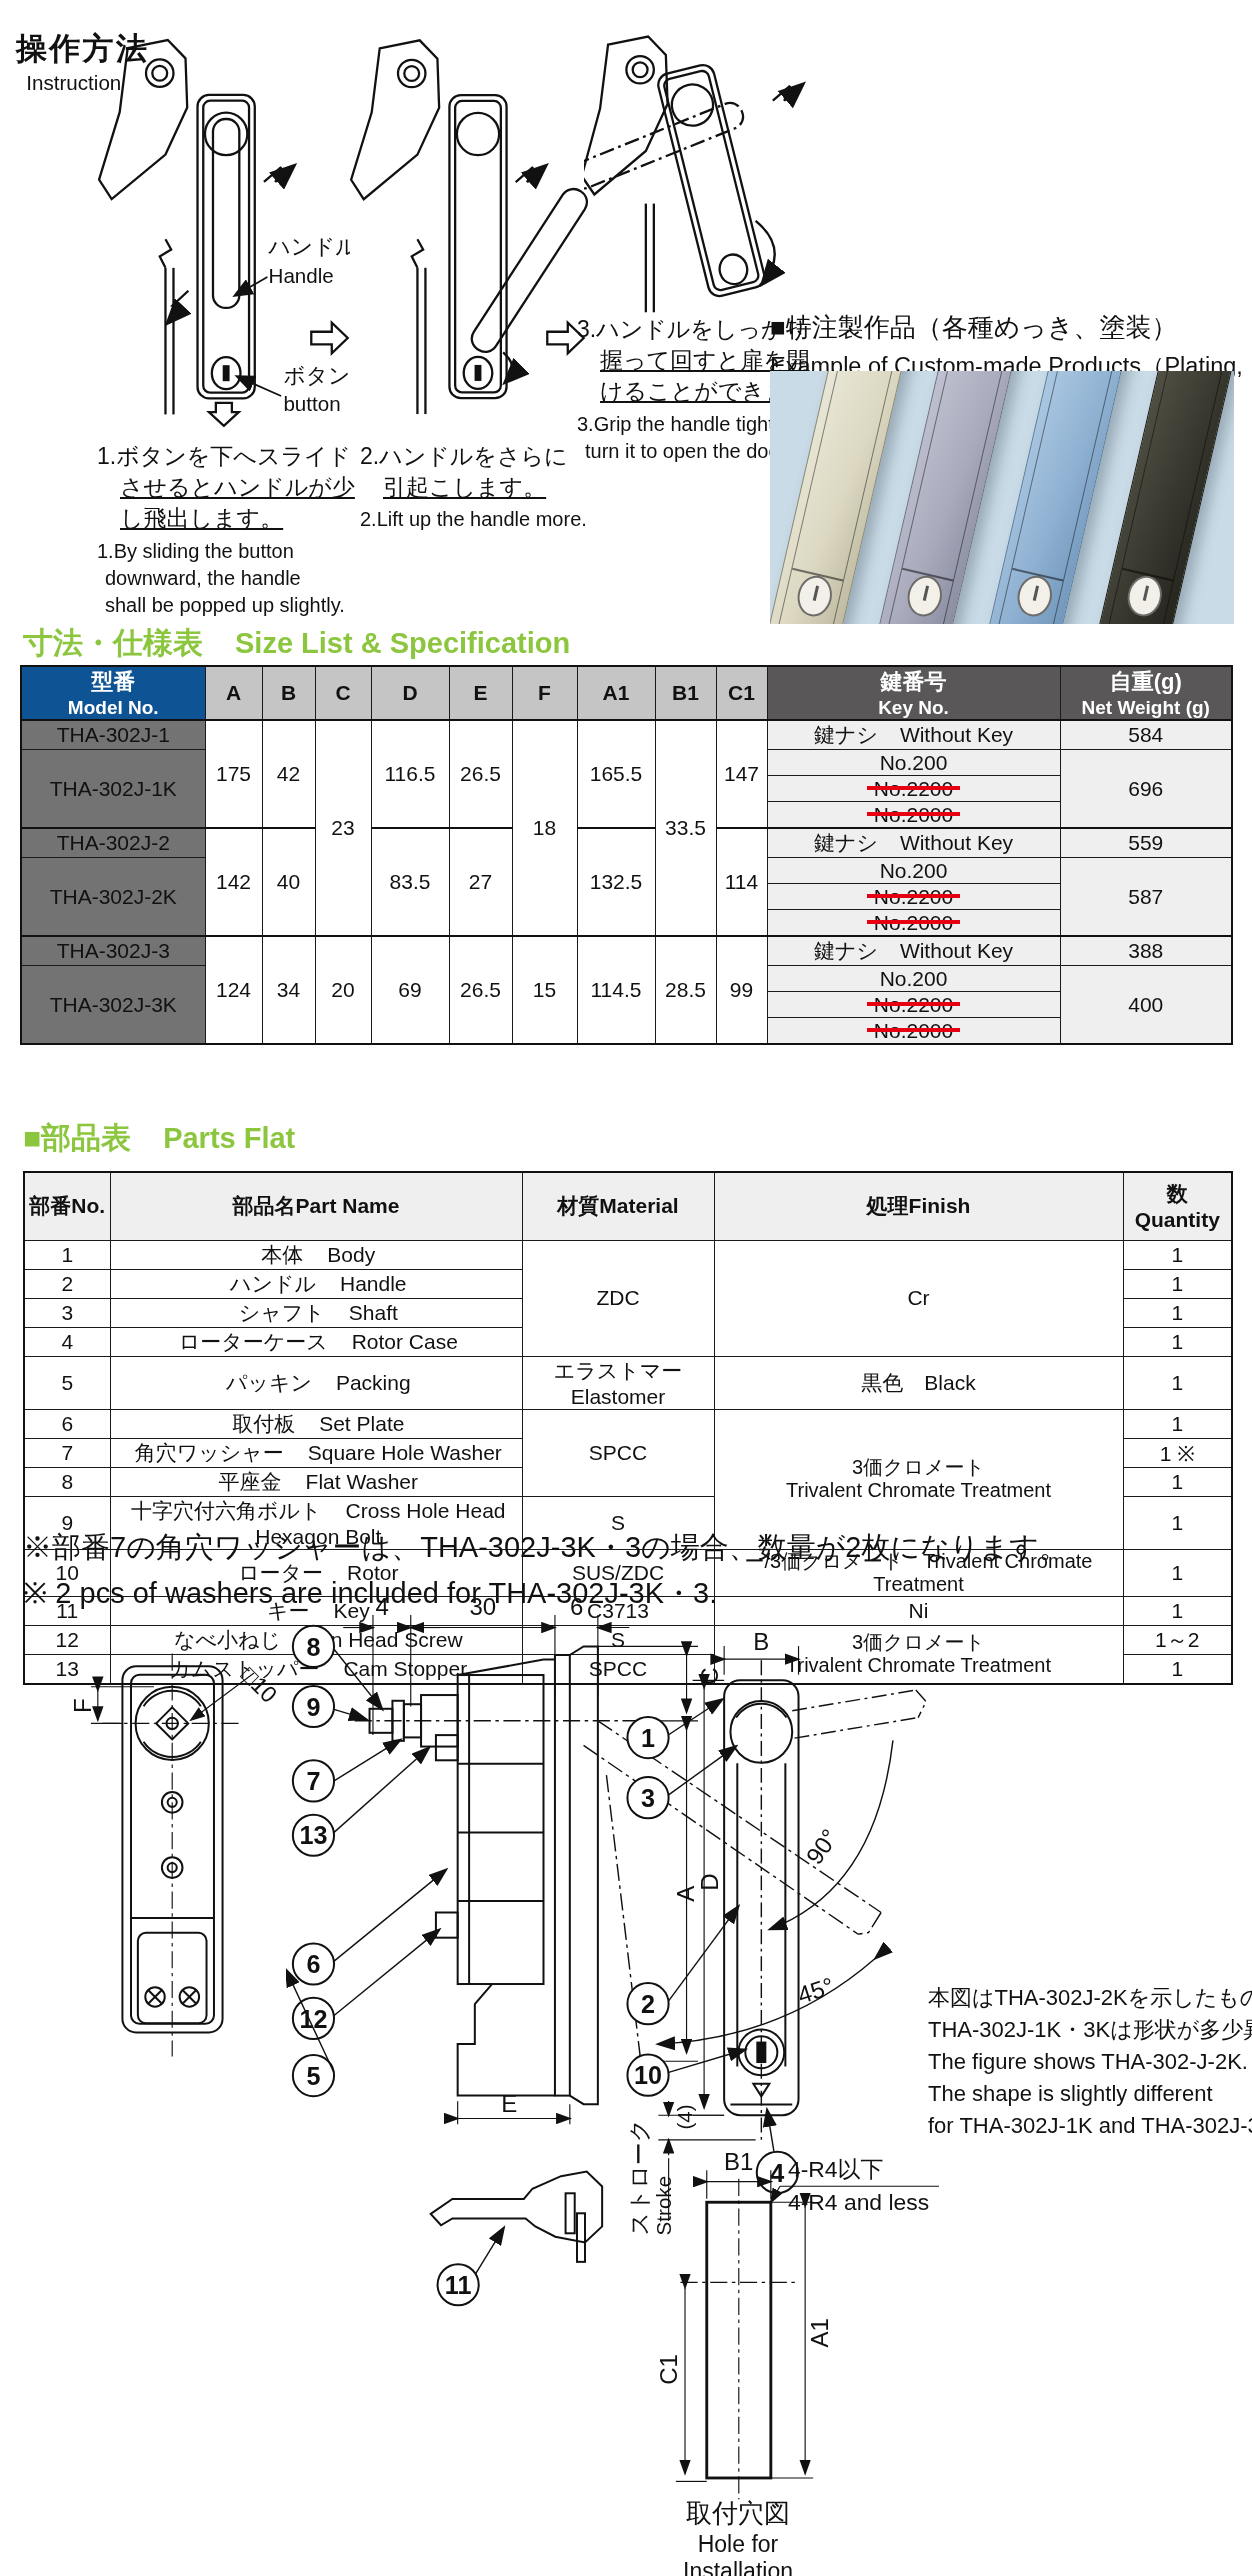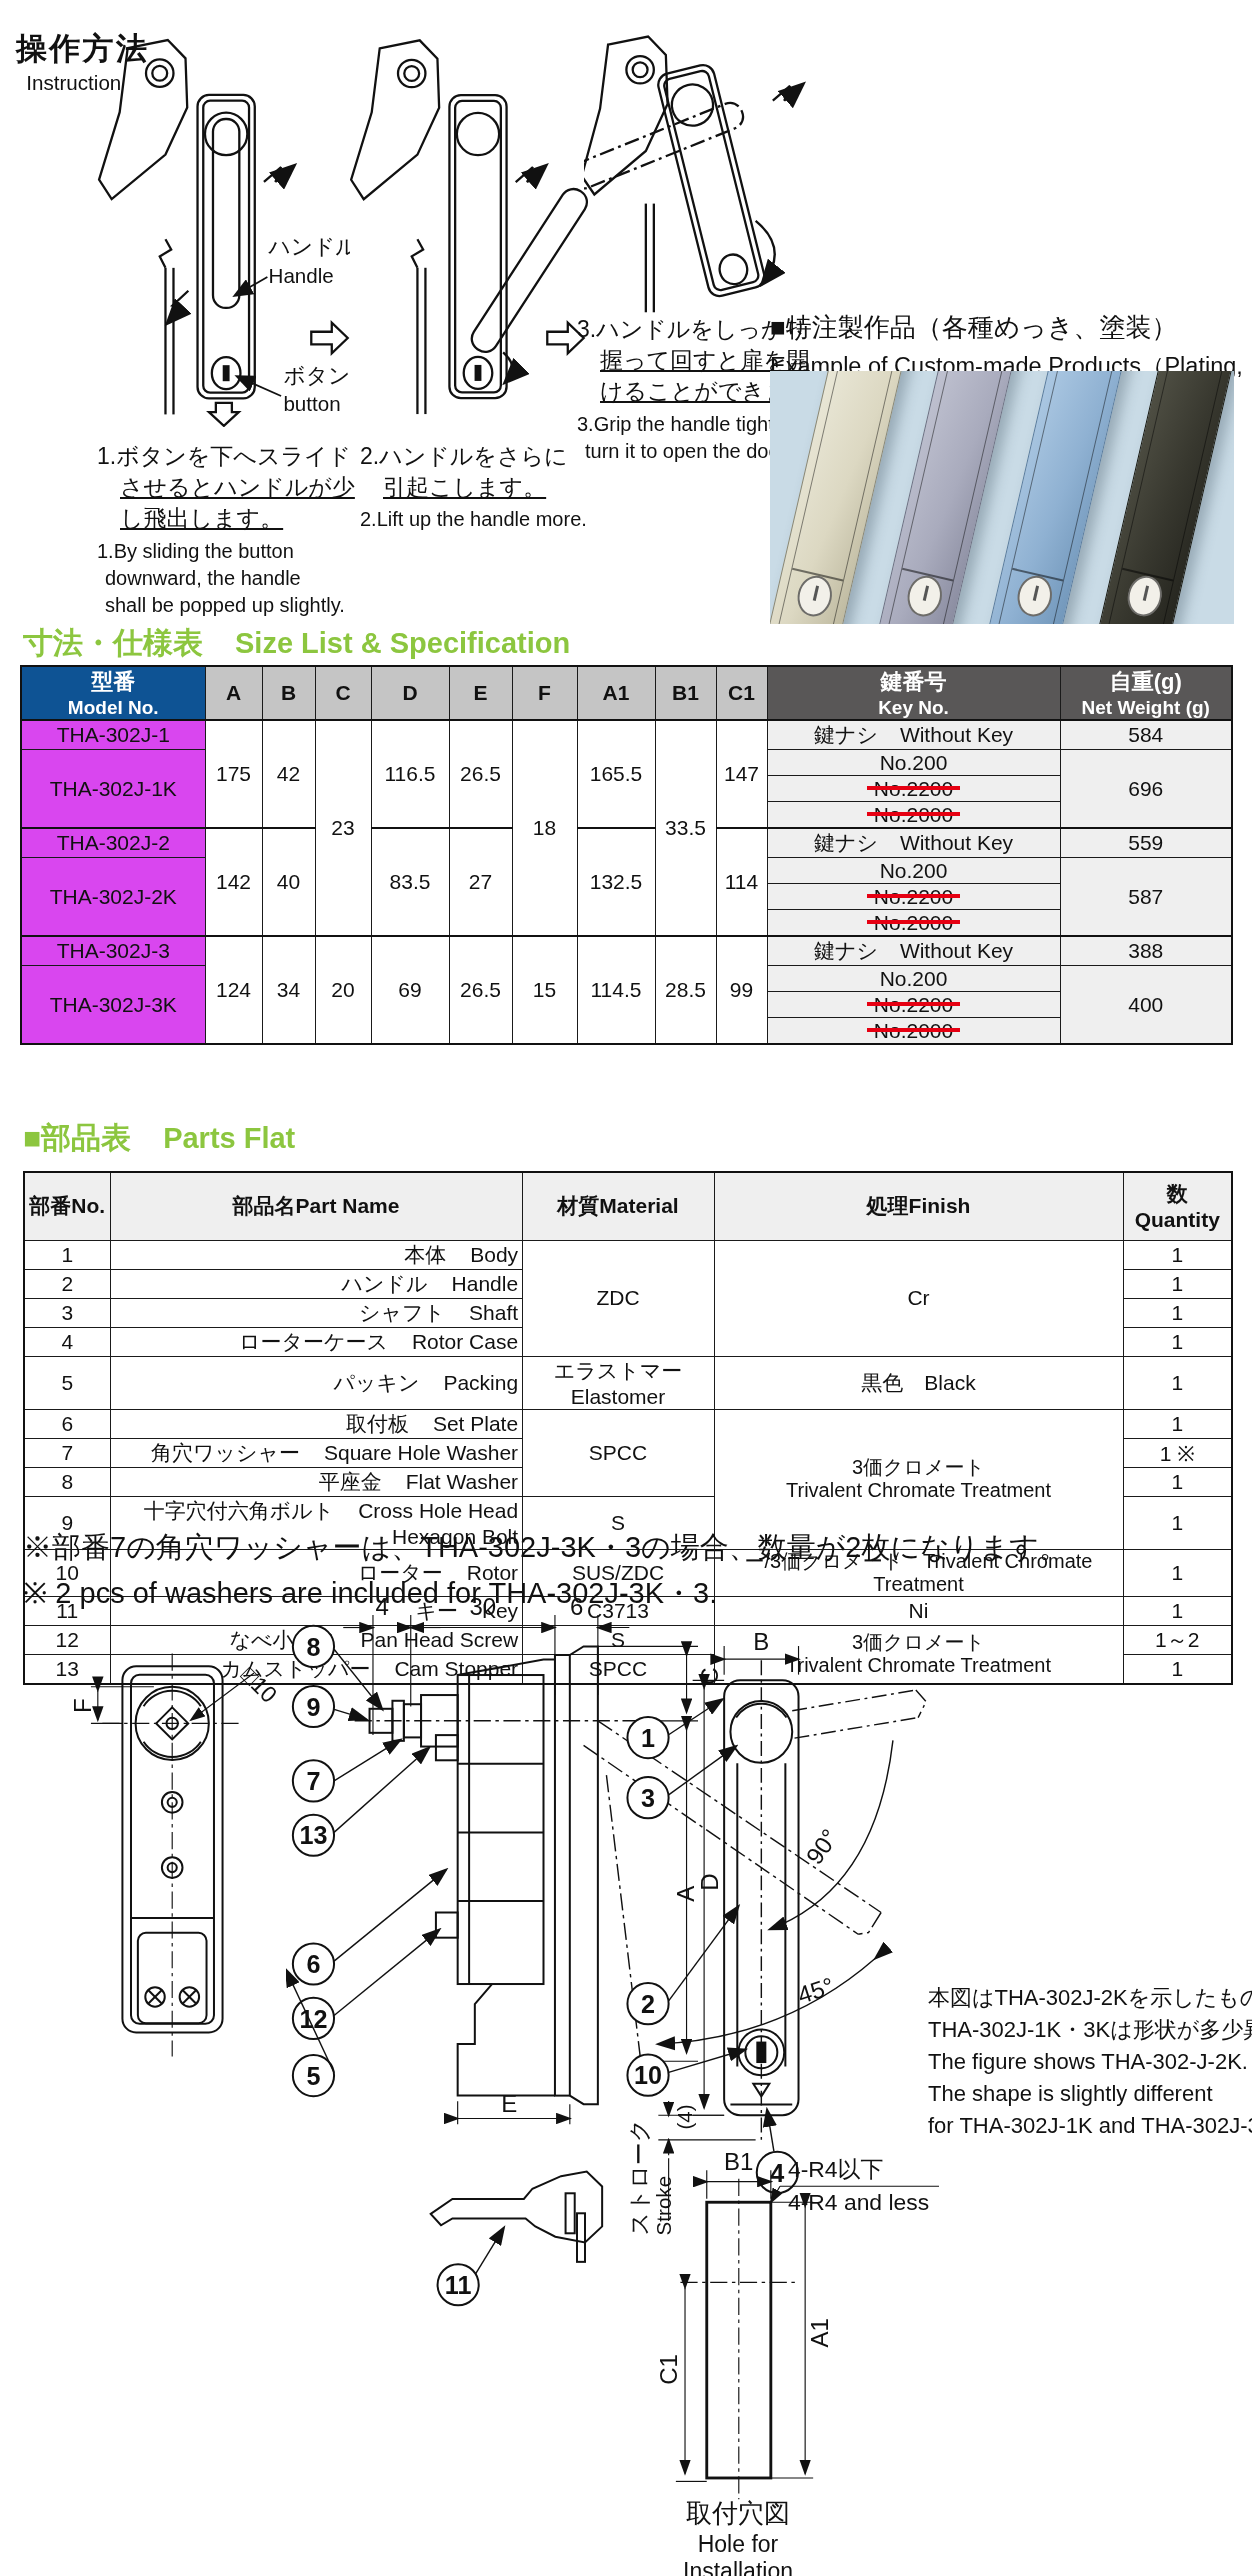--- a/index.html
+++ b/index.html
@@ -44,27 +44,27 @@
       vertical-align:middle;padding:0 3.4px;overflow:hidden;}
   .spec{border:2.9px solid #111;}
   .parts{border:2.3px solid #111;}
   .spec th{font-weight:700;}
   .spec .th-model{background:#0e5394;color:#fff;}
   .spec .th-dim{background:#c5c5c5;color:#111;}
   .spec .th-key{background:#595757;color:#fff;}
   .spec .hd2{display:block;font-size:19px;font-weight:700;}
   .spec .hd1{display:block;font-size:22px;font-weight:700;}
   .spec td{height:25px;}
-  .spec .model{background:#d946ef;margin-left:8px;}
+  .spec .model{background:#737373;margin-left:8px;}
   .spec .keyc,.spec .wt{background:#efefef;}
   .spec tr.grp td{border-top:2.3px solid #111;}
   .spec thead th{border-bottom:2.3px solid #111;}
   .parts thead th{background:#efefef;}
   .parts td{height:25px;}
-  .parts .nm{text-align:right;padding-left:8px;margin-left:44px;}
+  .parts .nm{text-align:center;padding-left:8px;margin-left:44px;}
   .parts .nm .en{margin-left:24px;}
   .fin2{line-height:1.15;font-size:20px;}
   .jxsp{display:inline-block;width:22px;}
   .strike{position:relative;display:inline-block;padding:0 3.4px;}
   .strike::after{content:"";position:absolute;left:-3.4px;right:-3.4px;top:50%;margin-top:-2.3px;
       border-top:4px solid #e60012;}
   .notes{font-size:29px;line-height:1.6;}
 
   
   svg text{font-family:"Liberation Sans",sans-serif;fill:#111;}

